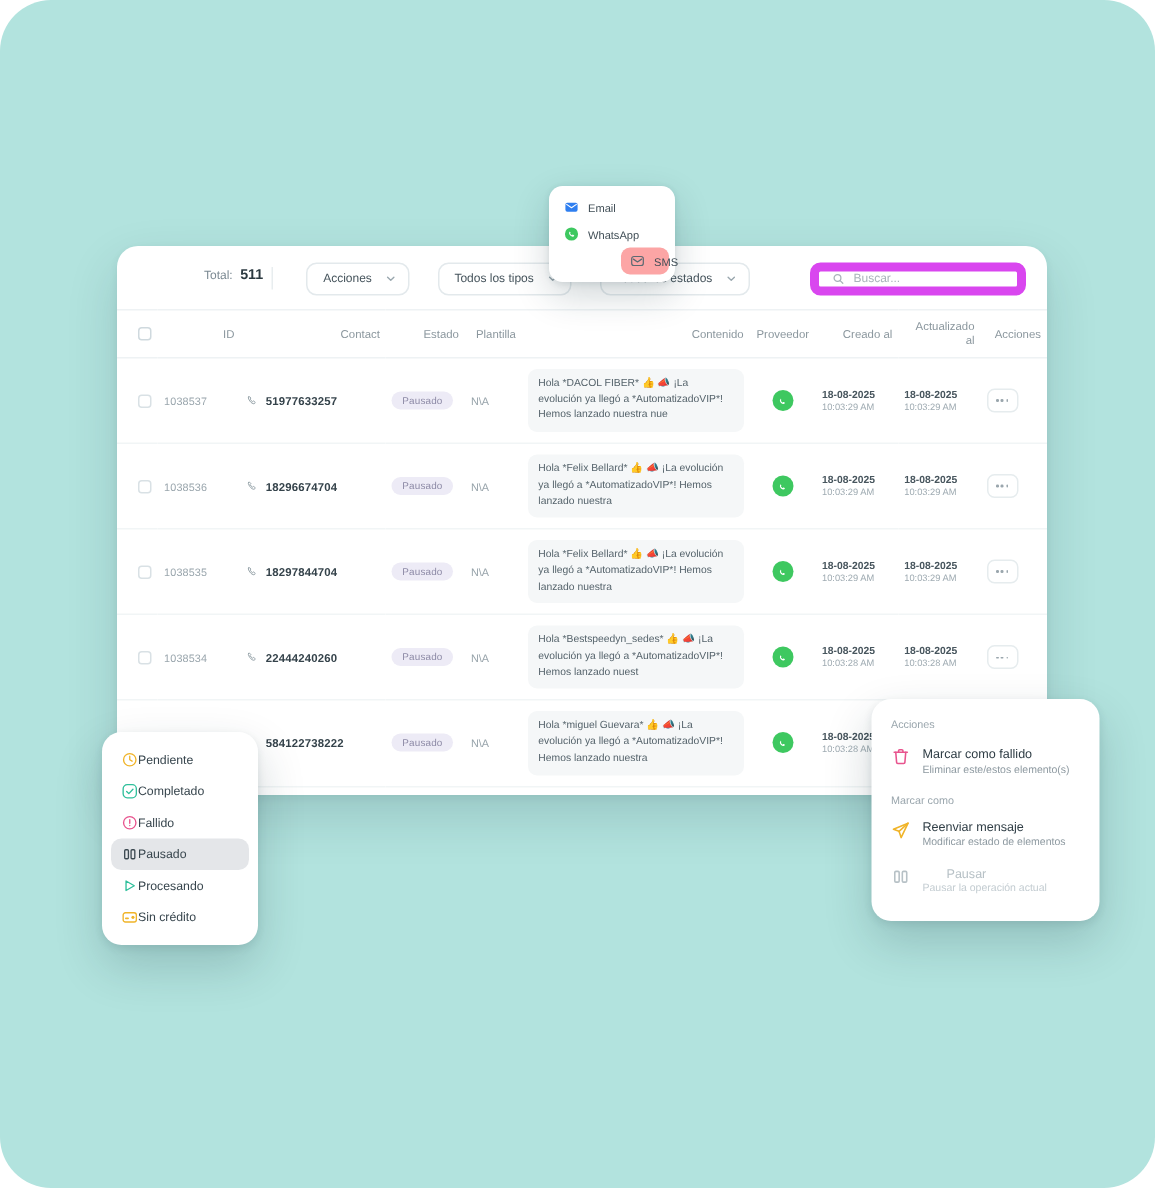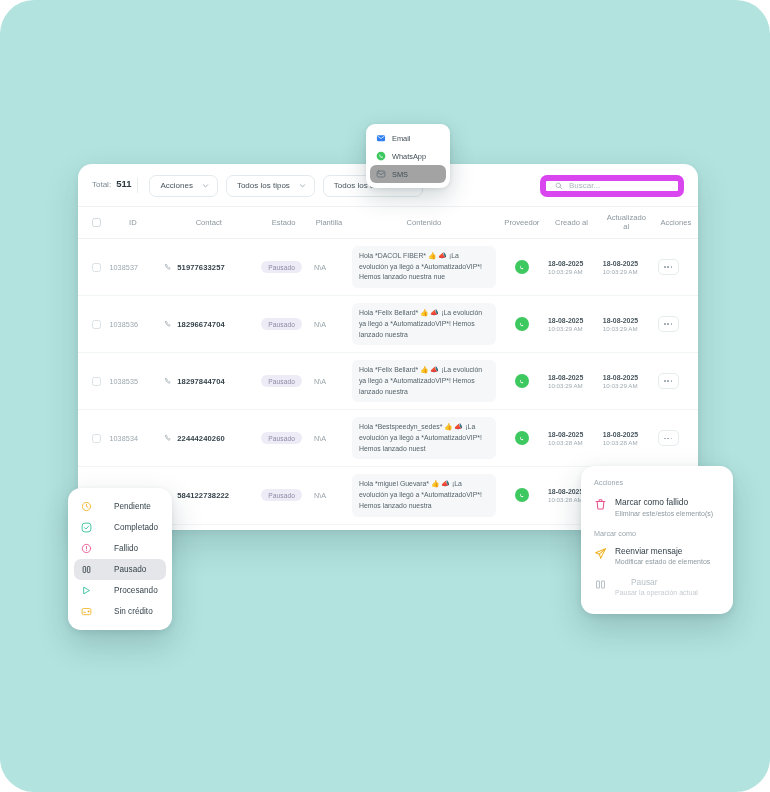--- a/index.html
+++ b/index.html
@@ -35,23 +35,24 @@
     background: #ffffff;
     border-radius: 14px;
     box-shadow: 0 14px 34px rgba(20,50,60,.16), 0 2px 6px rgba(20,50,60,.07);
     overflow: hidden;
   }
 
   
   .toolbar {
     display: flex;
     align-items: center;
-    gap: 8px;
+    gap: 19px;
     padding: 10px 14px 9px 14px;
     height: 42px;
+    margin-left: 44px;
   }
   .total-wrap {
     display: flex;
     align-items: baseline;
     gap: 5px;
     font-size: 8px;
     color: #7c8a93;
     padding-right: 6px;
     border-right: 1px solid #e8edef;
     margin-right: 3px;
@@ -110,21 +111,21 @@
   }
   .search-box input::placeholder { color: #a9b4bb; }
 
   
   table { width: 100%; border-collapse: collapse; table-layout: fixed; }
 
   thead th {
     font-size: 7.6px;
     font-weight: normal;
     color: #8b979e;
-    text-align: center;
+    text-align: right;
     padding: 6px 4px 7px 4px;
     border-bottom: 1px solid #eef2f4;
     border-top: 1px solid #eef2f4;
   }
 
   
   .c-chk  { width: 26px;  padding-left: 14px !important; }
   .c-id   { width: 52px; }
   .c-ct   { width: 92px; }
   .c-st   { width: 50px; }
@@ -221,38 +222,38 @@
     z-index: 30;
   }
   .ch-item {
     display: flex; align-items: flex-end; gap: 6px;
     padding: 4px 6px;
     border-radius: 6px;
     font-size: 7.4px;
     color: #3f4d55;
     cursor: pointer;
   }
-  .ch-item.active { background: #a3a3a3; }
+  .ch-item.active { background: #fca5a5; margin-left: 44px; }
   .ch-ico { width: 10px; height: 10px; flex:0 0 auto; display:inline-flex; align-items:center; justify-content:center;}
   .ch-ico svg { width: 100%; height: 100%; display:block; }
 
   
   #status-menu {
     position: absolute;
     left: 68px;
     top: 488px;
     width: 104px;
     background: #fff;
     border-radius: 13px;
     box-shadow: 0 14px 32px rgba(20,50,60,.20), 0 2px 6px rgba(20,50,60,.10);
     padding: 8px 6px;
     z-index: 40;
   }
   .st-item {
-    display: flex; align-items: center; gap: 22px;
+    display: flex; align-items: center; gap: 0;
     padding: 5px 7px;
     border-radius: 7px;
     font-size: 8.2px;
     color: #37454d;
     cursor: pointer;
   }
   .st-item.active { background: #e4e6e9; }
   .st-ico { width: 11px; height: 11px; flex:0 0 auto; display:inline-flex; }
   .st-ico svg { width: 100%; height: 100%; display:block; }
 

